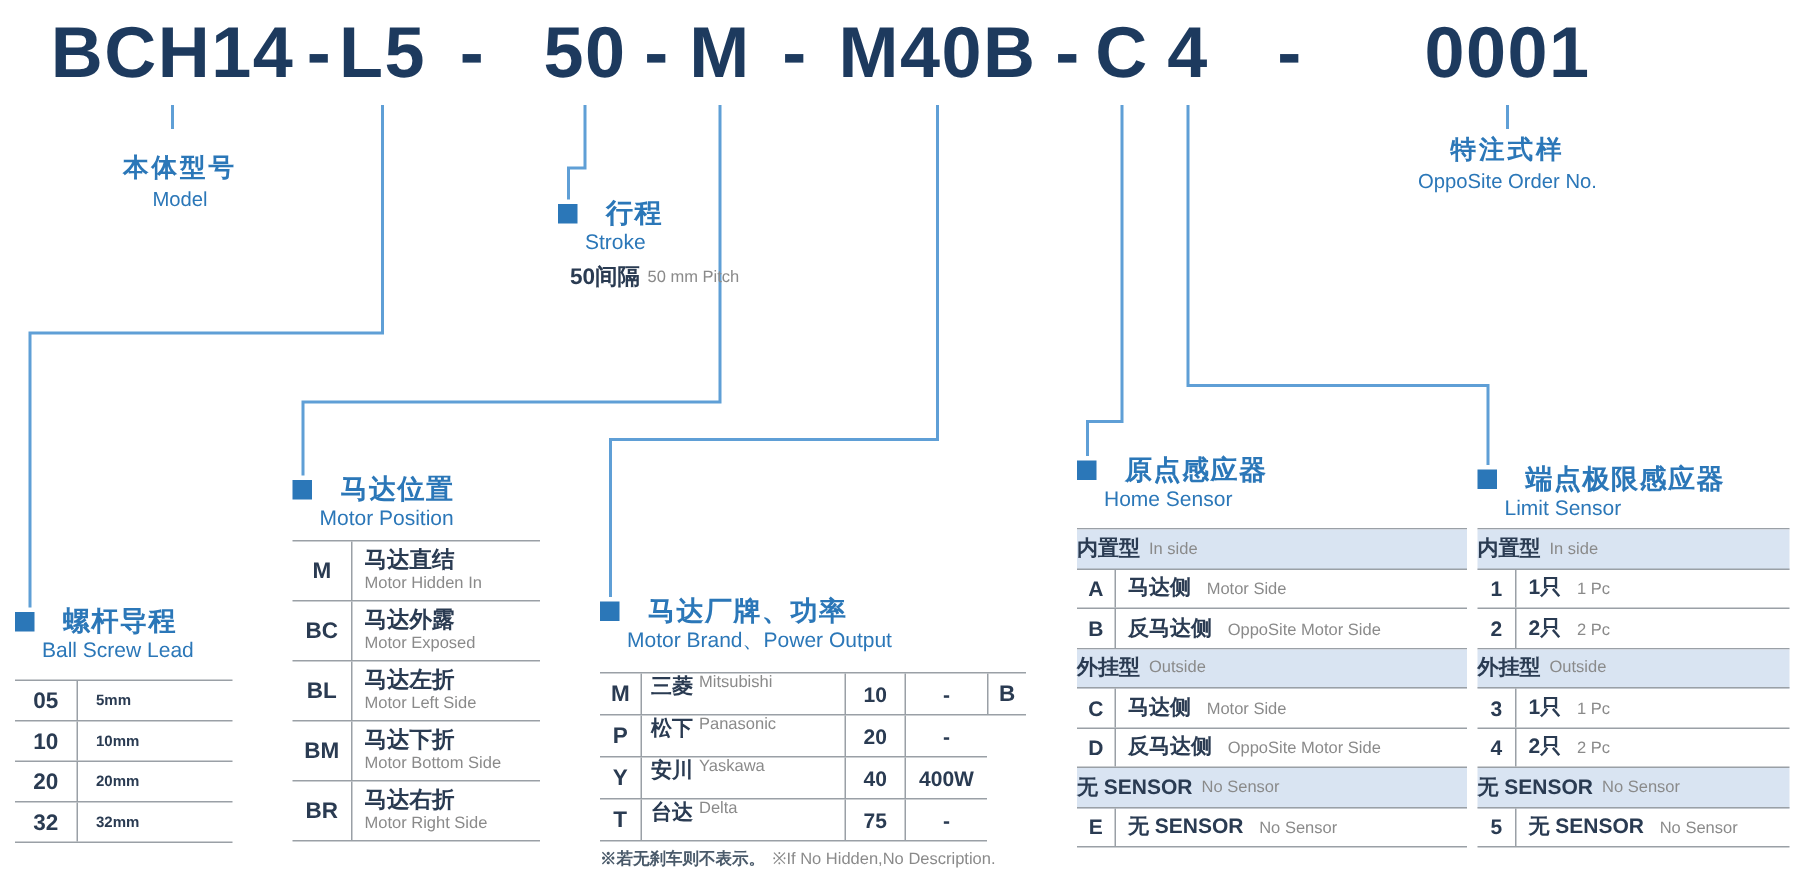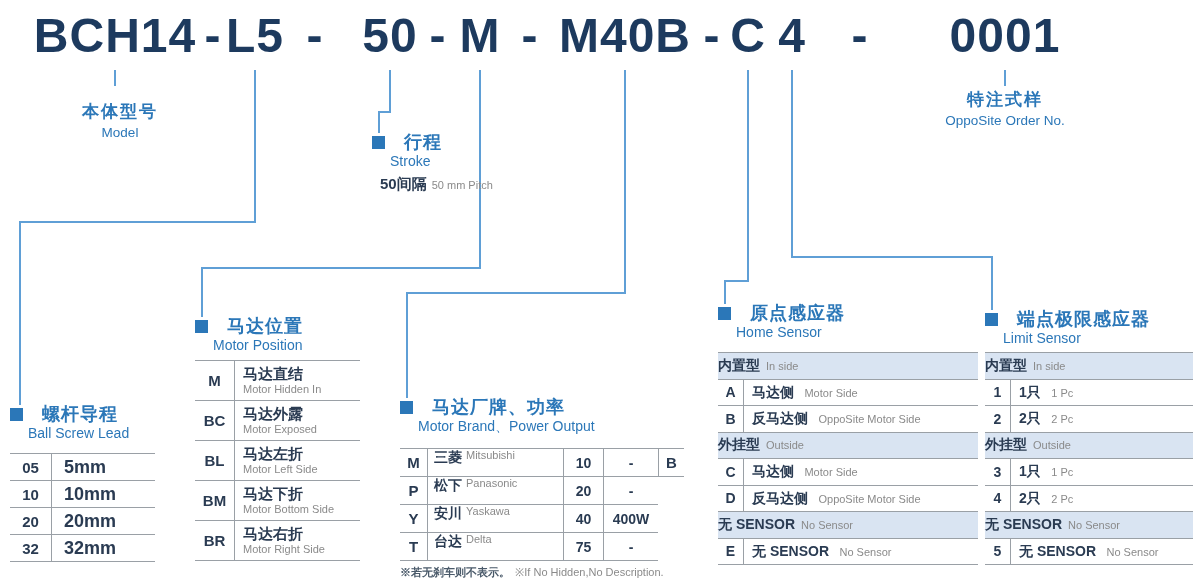--- a/index.html
+++ b/index.html
@@ -44,21 +44,21 @@
   
   .stroke-range{ margin-top:12px; width:158px; height:27px; background:var(--shade); font-size:15px;
     font-weight:bold; line-height:27px; padding-left:8px; color:var(--ink); }
   .stroke-pitch{ height:27px; display:flex; align-items:center; padding-left:8px; gap:5px; }
   .stroke-pitch .zh{ font-size:15px;text-align:right; }
 
   
   .lead-tbl{ width:145px; margin-top:10px; }
   .lead-row{ height:27px; }
   .lead-code{ flex:0 0 42px; }
-  .lead-val{ padding-left:12px; font-weight:bold; font-size:18px; }
+  .lead-val{ padding-left:12px; font-weight:bold; font-size:10px; }
 
   
   .mp-tbl{ width:165px; margin-top:5px; }
   .mp-row{ height:40px; }
   .mp-code{ flex:0 0 40px; }
   .mp-desc{ padding-left:8px; line-height:1.15; }
   .mp-desc .zh{ font-size:15px; }
 
   
   .brand-tbl{ width:284px; margin-top:12px; }

